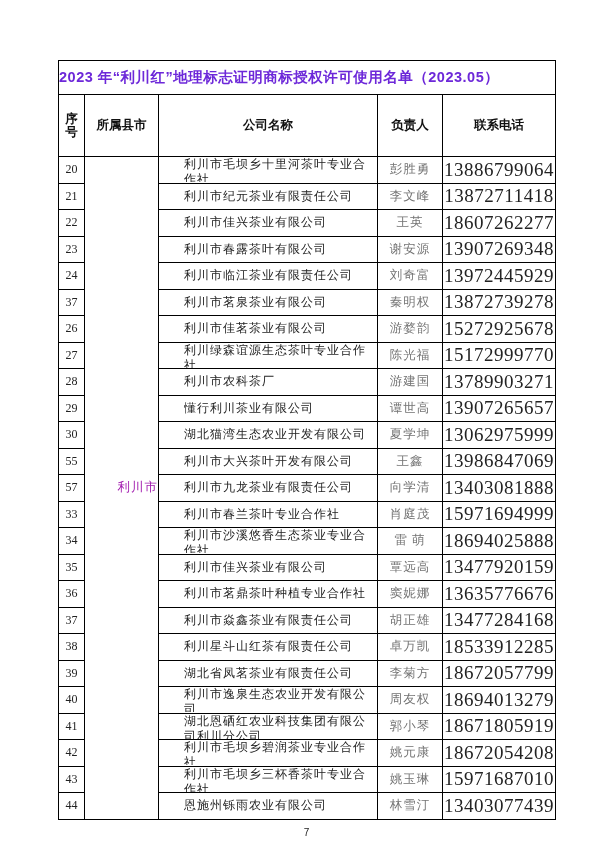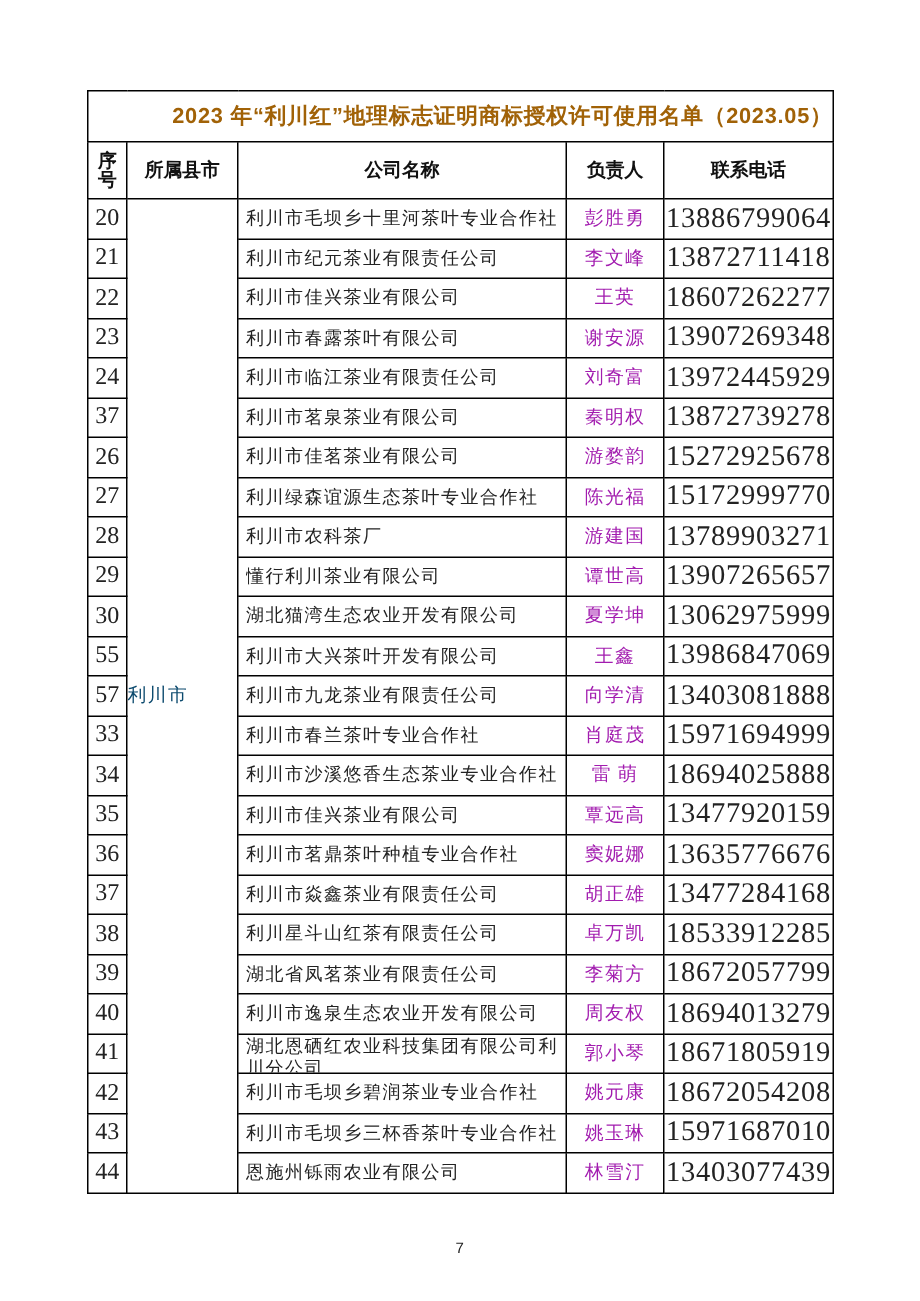--- a/index.html
+++ b/index.html
@@ -29,69 +29,69 @@
     table-layout: fixed;
   }
   .doc-table td, .doc-table th {
     border: 1px solid #000;
     padding: 0;
     vertical-align: middle;
     overflow: hidden;
   }
   .title-cell {
     height: 33px;
-    text-align: right;
+    text-align: left;
     font-family: "Liberation Sans", sans-serif;
     font-weight: bold;
     font-size: 14.5px;
     letter-spacing: 0.5px;
-    color: #a16207;
+    color: #6d28d9;
   }
   .header-row th {
     height: 29px;
     font-family: "Liberation Sans", sans-serif;
     font-weight: bold;
     font-size: 12.5px;
     text-align: center;
     line-height: 13px;
     color: #111;
   }
   .header-row th.no-h {
-    padding: 4px 2px;
+    padding: 16px 2px;
     letter-spacing: 0;
   }
   .data-row {
     height: 26.5px;
   }
   .no-cell {
     text-align: center;
-    font-size: 16px;
+    font-size: 12px;
     color: #222;
   }
   .county-cell {
-    text-align: left;
+    text-align: right;
     font-size: 12.5px;
     letter-spacing: 1px;
-    color: #0c4a6e;
+    color: #a21caf;
   }
   .company-cell .co {
-    margin: 0 4px 0 5px;
+    margin: 0 4px 0 25px;
     font-size: 12px;
     letter-spacing: 1px;
     line-height: 15px;
     max-height: 25px;
     overflow: hidden;
     text-align: left;
     color: #222;
   }
   .person-cell {
     text-align: center;
     font-size: 12.5px;
     letter-spacing: 1px;
-    color: #a21caf;
+    color: #737373;
     white-space: pre;
   }
   .phone-cell {
     text-align: center;
     font-size: 19px;
     letter-spacing: 0.5px;
     color: #222;
   }
   .page-number {
     position: absolute;

